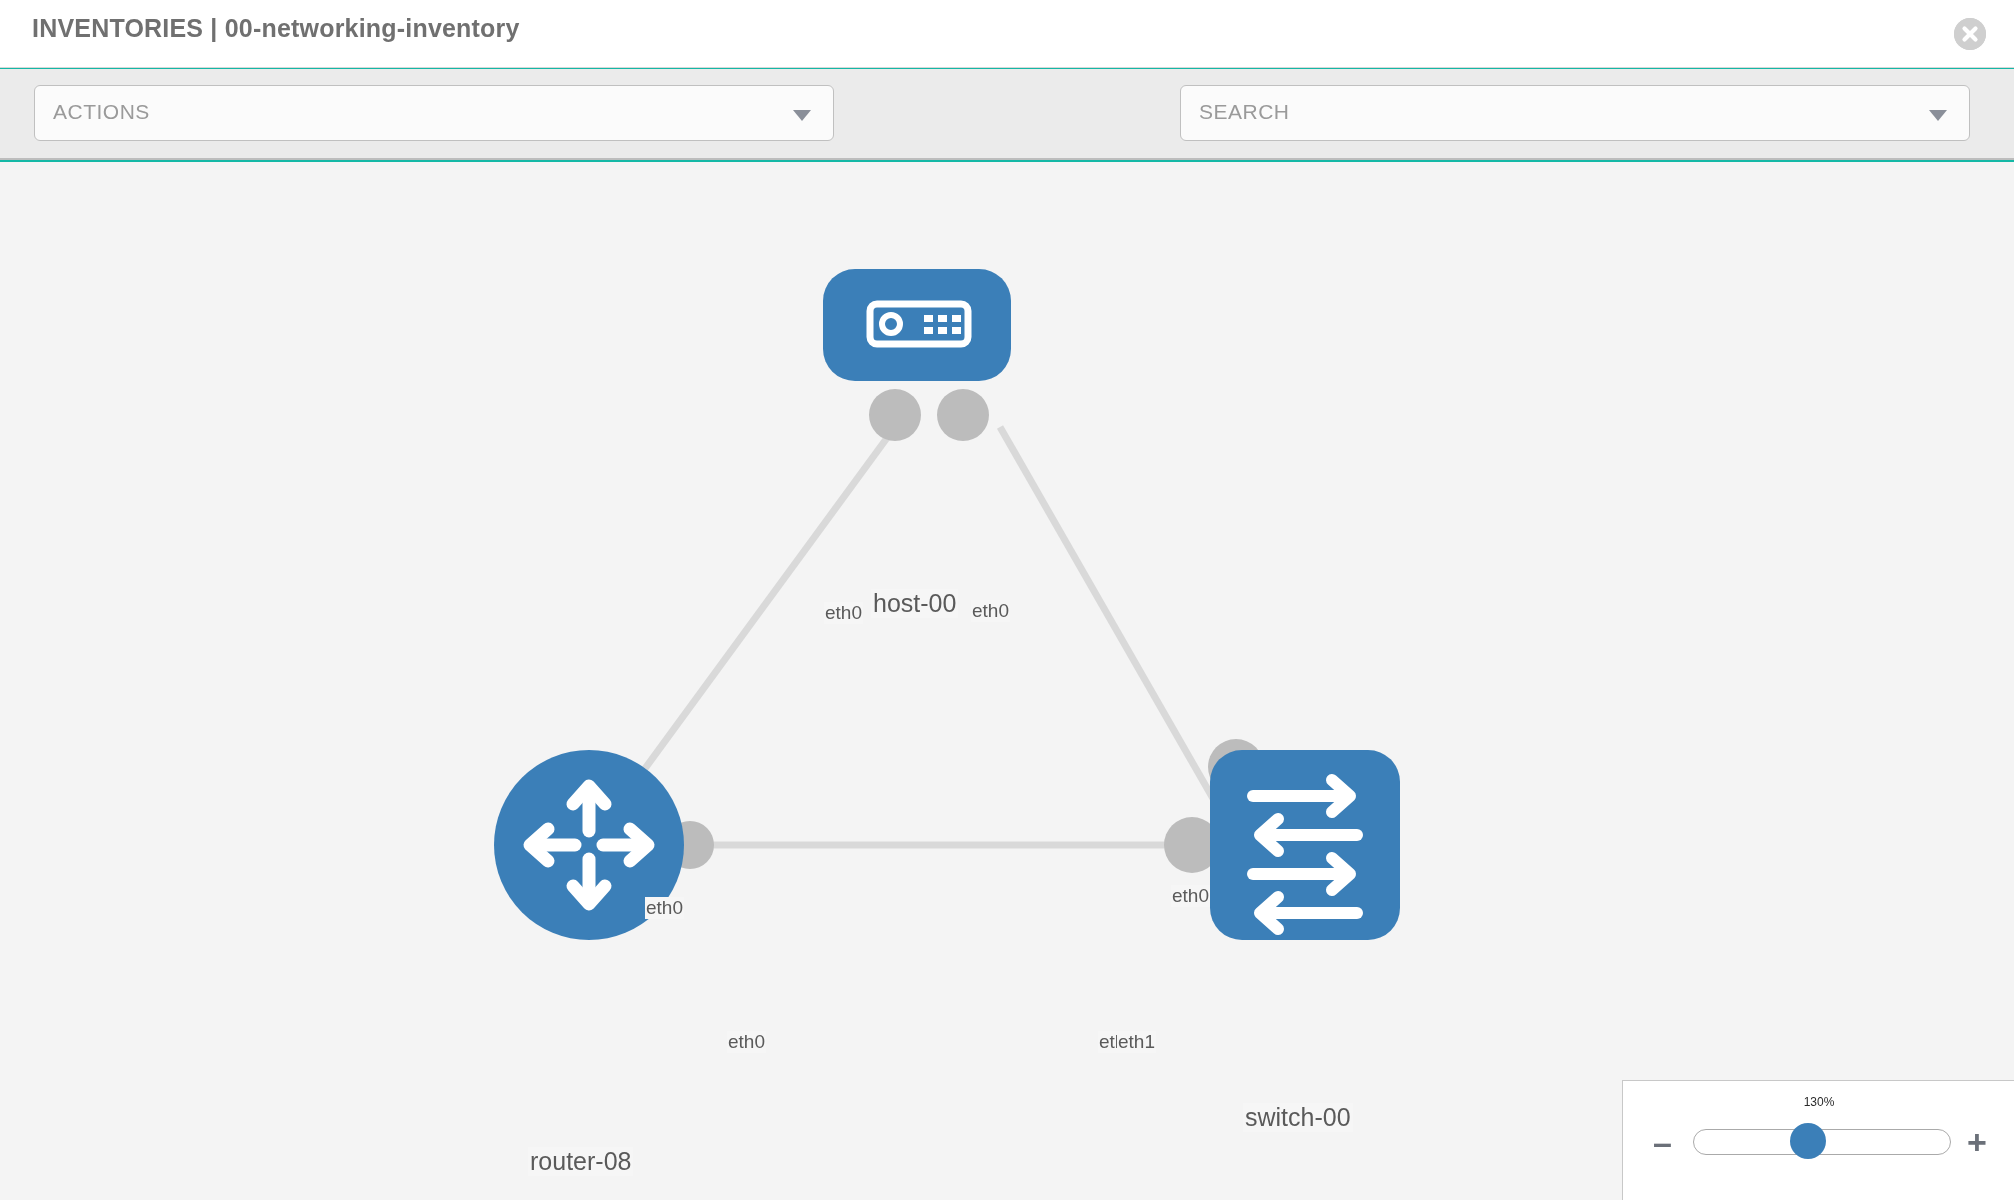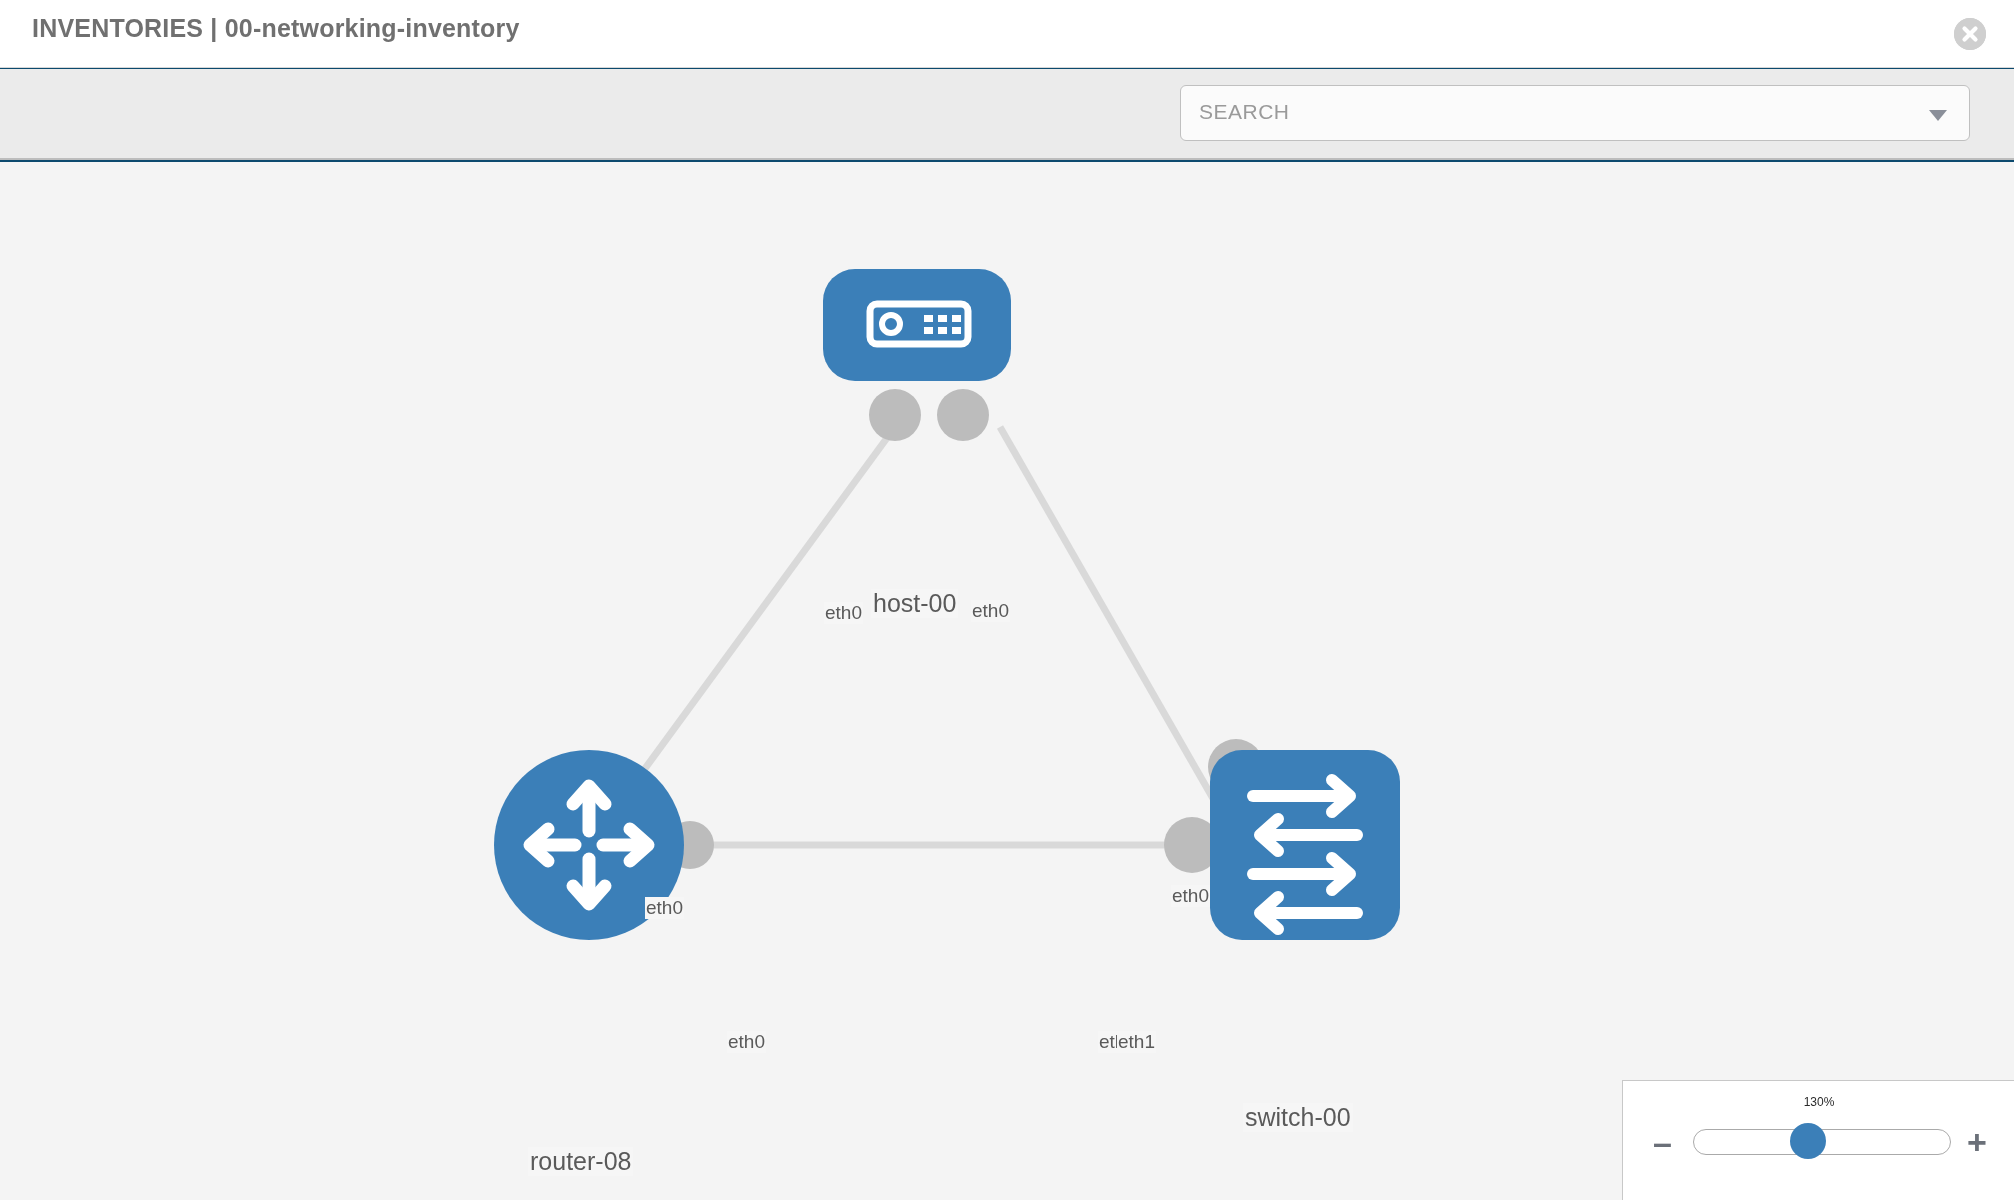--- a/index.html
+++ b/index.html
@@ -7,21 +7,21 @@
     margin: 0; padding: 0;
     width: 2014px; height: 1200px;
     overflow: hidden;
     background: #ffffff;
     font-family: "Liberation Sans", sans-serif;
   }
   #app {
     position: relative;
     width: 2014px;
     height: 852px;
-    background: #0c4a6e;
+    background: #14b8a6;
   }
 
   
   .header {
     position: absolute;
     top: 0; left: 0;
     width: 2014px; height: 68px;
     background: #ffffff;
     border-bottom: 1px solid #d7d7d7;
   }
@@ -188,20 +188,24 @@
     <div class="close-btn">
       <svg width="32" height="32" viewBox="0 0 32 32" aria-hidden="true">
         <circle cx="16" cy="16" r="16" fill="#cfcfcf"></circle>
         <path d="M10.5 10.5 L21.5 21.5 M21.5 10.5 L10.5 21.5" stroke="#ffffff" stroke-width="4.2" stroke-linecap="round"></path>
       </svg>
     </div>
   </div>
 
   <div class="toolbar">
 
+    <div class="select-box">
+      <span class="select-label">ACTIONS</span>
+      <span class="caret"></span>
+    </div>
 
     <div class="tool-icon wrench" style="top:88px">
       <svg width="44" height="44" viewBox="0 0 44 44" aria-hidden="true">
         <path d="M30.5 8.5a9.2 9.2 0 0 0-10.2 12.2L9.6 31.4a3.1 3.1 0 1 0 4.4 4.4l10.7-10.7A9.2 9.2 0 0 0 36.9 14.9l-5.1 5.1-4.4-4.4 5.1-5.1a9.4 9.4 0 0 0-2-2z" fill="#7d838d"></path>
       </svg>
     </div>
 
     <div class="tool-icon key" style="top:88px">
       <svg width="44" height="44" viewBox="0 0 44 44" aria-hidden="true">
         <path d="M17.5 9.5a8.4 8.4 0 1 0 6.6 13.6l2.3 2.3 3.4-3.4 2.6 2.6 3.1-3.1-2.6-2.6 2.7-2.7-3.6-3.6-8 8A8.4 8.4 0 0 0 17.5 9.5zm-.6 4.4a4 4 0 1 1 0 8 4 4 0 0 1 0-8z" fill="#7d838d"></path>

